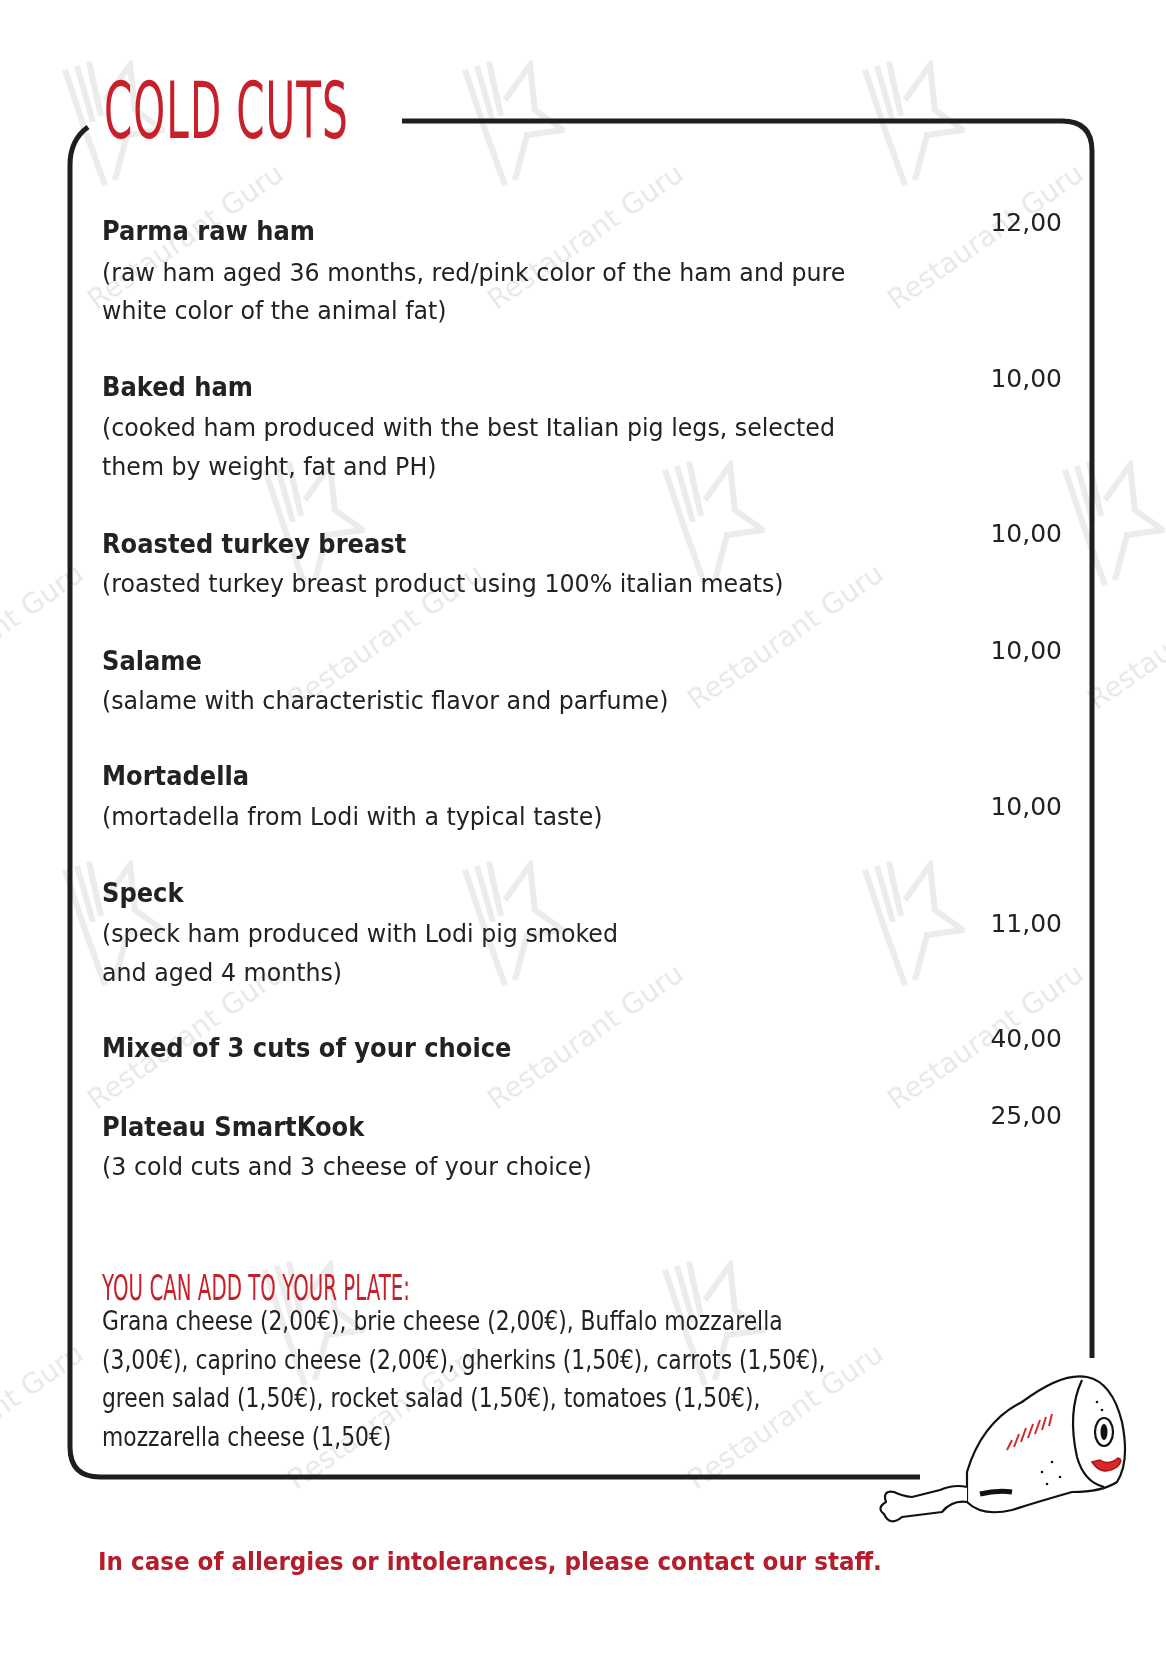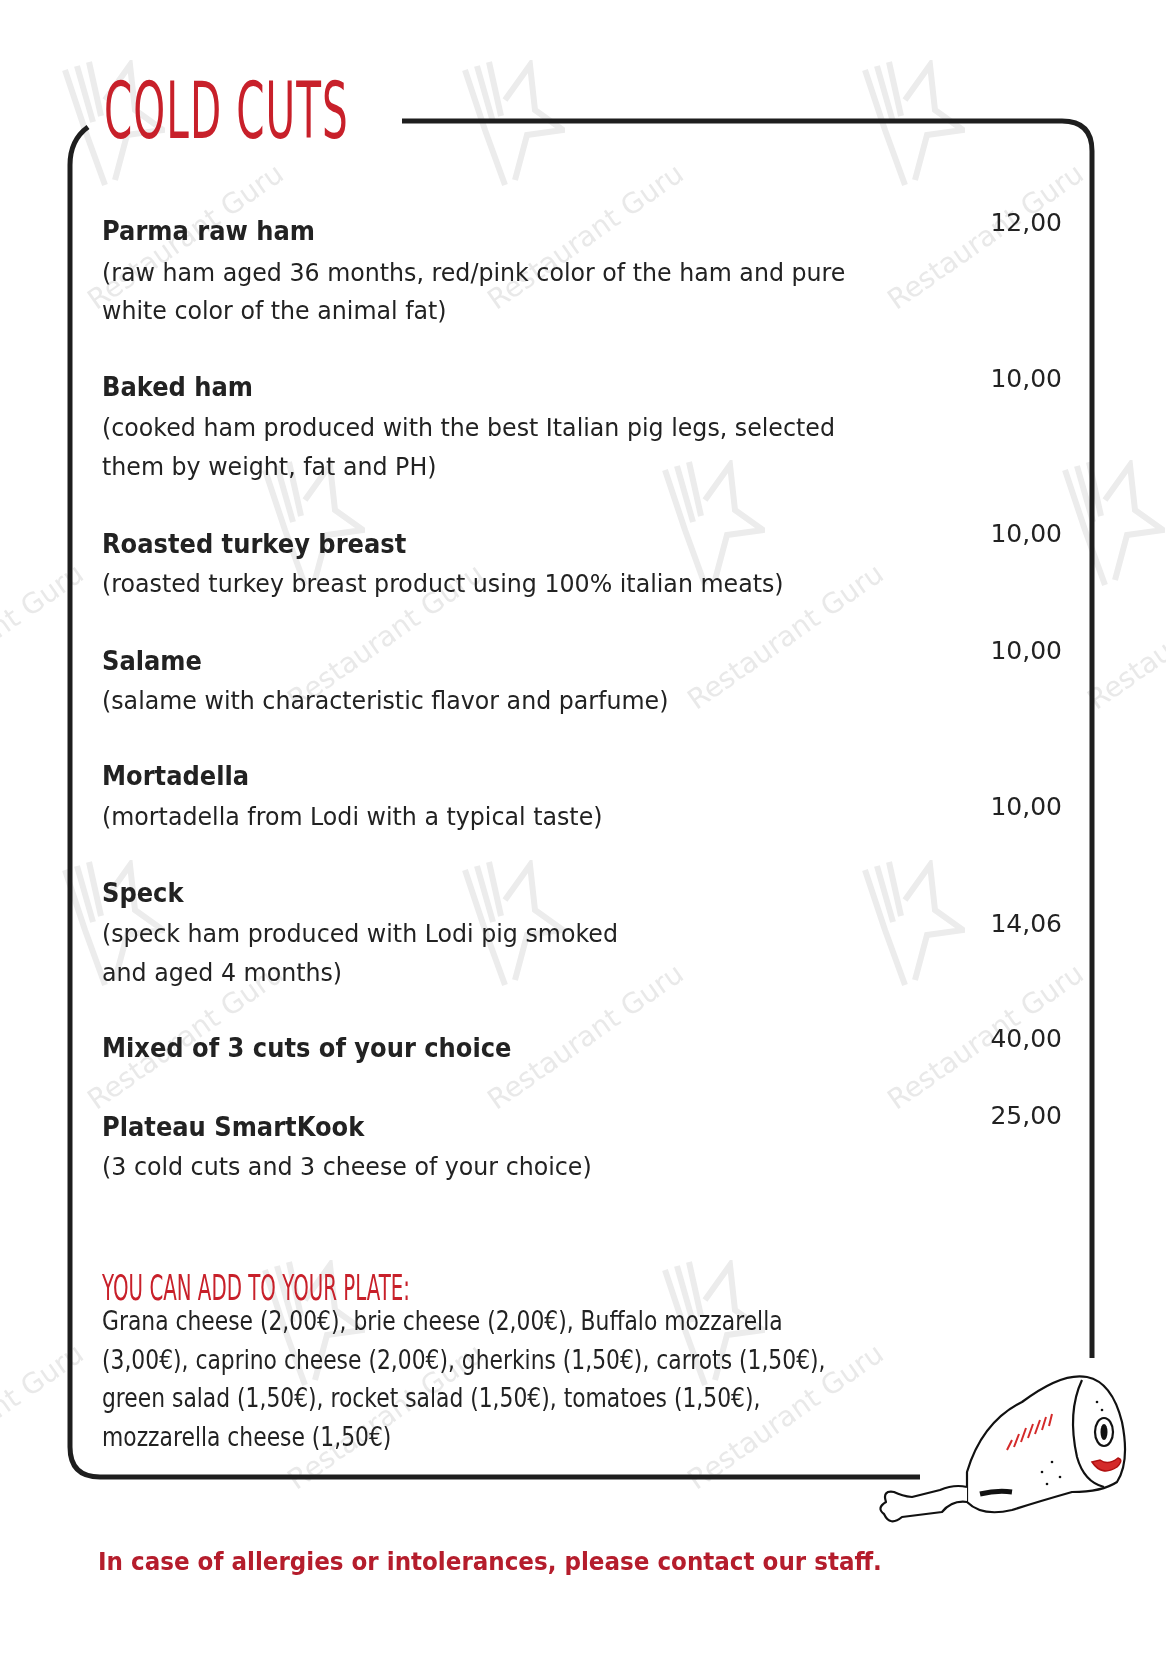--- a/index.html
+++ b/index.html
@@ -133,21 +133,21 @@
   </div>
   <div>
     <div class="item-name" style="top:761px">Mortadella</div>
     <div class="item-desc" style="top:797px">(mortadella from Lodi with a typical taste)</div>
     <div class="price" style="top:792px">10,00</div>
   </div>
   <div>
     <div class="item-name" style="top:878px">Speck</div>
     <div class="item-desc" style="top:914px">(speck ham produced with Lodi pig smoked</div>
     <div class="item-desc" style="top:953px">and aged 4 months)</div>
-    <div class="price" style="top:909px">14,06</div>
+    <div class="price" style="top:909px">11,00</div>
   </div>
   <div>
     <div class="item-name" style="top:1033px">Mixed of 3 cuts of your choice</div>
     <div class="price" style="top:1024px">40,00</div>
   </div>
   <div>
     <div class="item-name" style="top:1112px">Plateau SmartKook</div>
     <div class="item-desc" style="top:1147px">(3 cold cuts and 3 cheese of your choice)</div>
     <div class="price" style="top:1101px">25,00</div>
   </div>

